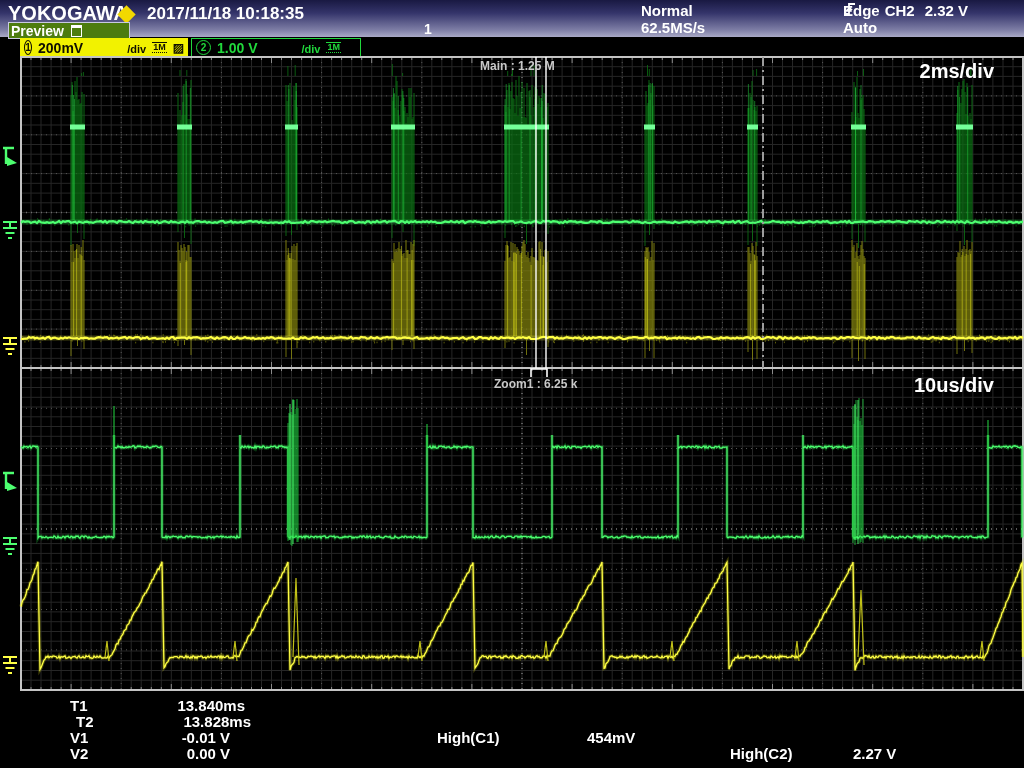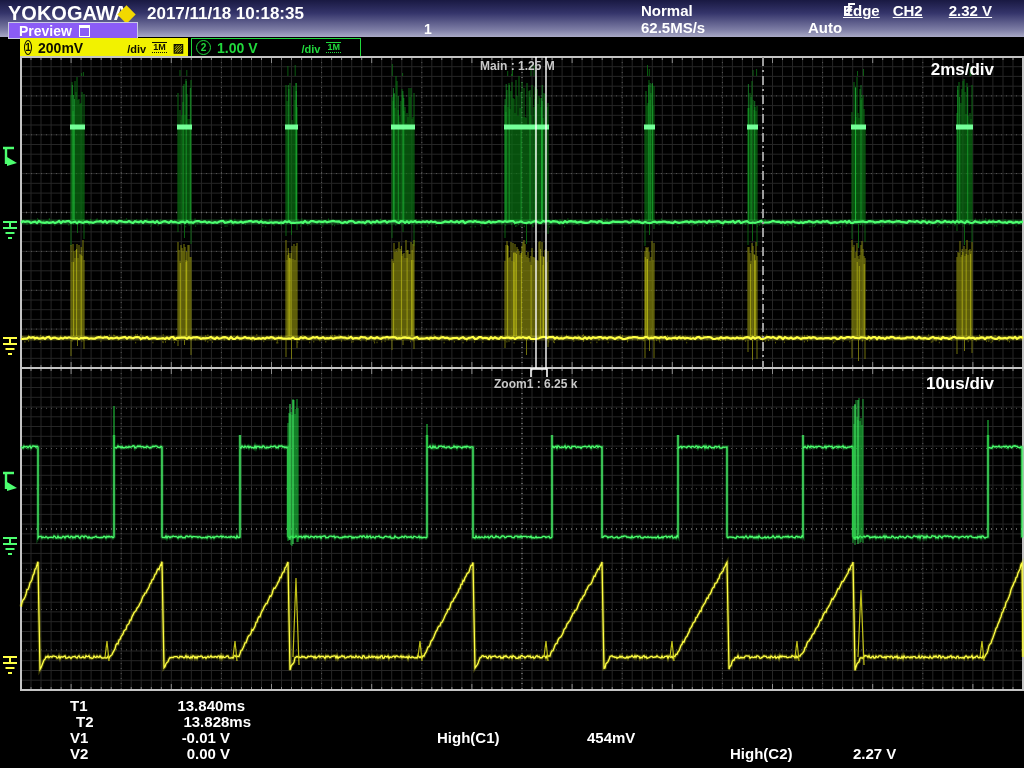--- a/index.html
+++ b/index.html
@@ -7,41 +7,41 @@
           font-family:"Liberation Sans",sans-serif;}
   
   .topbar{position:absolute;left:0;top:0;width:1024px;height:37px;
           background:linear-gradient(180deg,#191942 0%,#34346a 35%,#7c7ca4 80%,#a9a9c6 100%);}
   .brand{position:absolute;left:8px;top:2px;color:#fff;font-weight:bold;font-size:20px;letter-spacing:0px;}
   .diamond{position:absolute;left:120px;top:8px;width:13px;height:13px;background:#f2d800;transform:rotate(45deg);}
   .datetime{position:absolute;left:147px;top:4px;color:#fff;font-weight:bold;font-size:17px;}
   .acqcount{position:absolute;left:424px;top:21px;color:#fff;font-weight:bold;font-size:14px;}
   .acqmode{position:absolute;left:641px;top:2px;color:#fff;font-weight:bold;font-size:15px;}
   .samplerate{position:absolute;left:641px;top:19px;color:#fff;font-weight:bold;font-size:15px;}
-  .trigline{position:absolute;left:843px;top:2px;color:#fff;font-weight:bold;font-size:15px;display:flex;gap:13px;align-items:flex-start;text-decoration:underline;}
-  .trigmode{position:absolute;left:808px;top:19px;color:#fff;font-weight:bold;font-size:15px;}
-  .preview{position:absolute;left:8px;top:22px;width:118px;height:15px;background:#8b5cf6;
+  .trigline{position:absolute;left:843px;top:2px;color:#fff;font-weight:bold;font-size:15px;display:flex;gap:5px;align-items:flex-start;}
+  .trigmode{position:absolute;left:843px;top:19px;color:#fff;font-weight:bold;font-size:15px;}
+  .preview{position:absolute;left:8px;top:22px;width:118px;height:15px;background:#4d7c0f;
            border:1px solid #c9c9e2;color:#fff;font-weight:bold;font-size:14px;
-           display:flex;align-items:center;padding-left:10px;gap:7px;cursor:pointer;}
+           display:flex;align-items:center;padding-left:2px;gap:7px;cursor:pointer;}
   .preview-icon{display:inline-block;width:9px;height:8px;border:1px solid #fff;border-top-width:3px;}
   
   .badges{position:absolute;left:20px;top:38px;display:flex;gap:3px;}
   .badge{height:17px;width:160px;display:flex;align-items:center;gap:6px;padding:1px 4px;
          font-weight:bold;font-size:14px;cursor:pointer;}
   .badge .circ{display:inline-flex;align-items:center;justify-content:center;width:13px;height:13px;
          border-radius:50%;border:1.5px solid currentColor;font-size:10px;line-height:11px;}
   .badge .divs{font-size:11px;padding-left:44px;}
   .badge .coupling{font-size:9px;line-height:9px;border-top:1.5px solid currentColor;
          border-bottom:1px dotted currentColor;padding:0 1px;font-weight:bold;}
   .badge .hatch{font-size:12px;line-height:12px;}
   .badge-ch1{background:#f2f200;color:#101000;}
   .badge-ch2{background:#000;color:#21d83c;border:1px solid #21d83c;height:15px;}
   
   .wlabel{position:absolute;font-weight:bold;font-size:12px;color:#c9c9c9;z-index:3;}
-  .wtime{position:absolute;font-weight:bold;font-size:17px;color:#fff;z-index:3;padding-left:28px;}
+  .wtime{position:absolute;font-weight:bold;font-size:20px;color:#fff;z-index:3;padding-left:28px;}
   
   .meas{position:absolute;color:#fff;font-weight:bold;font-size:15px;white-space:pre;z-index:3;}
   .meas .lab{display:inline-block;}
   .meas .val{display:inline-block;}
   svg{position:absolute;left:0;top:0;z-index:1;}
   .edge-icon{display:inline-block;}
 </style>
 </head>
 <body>
 

